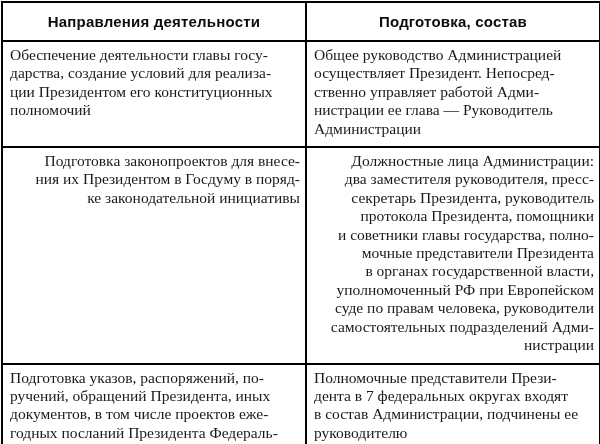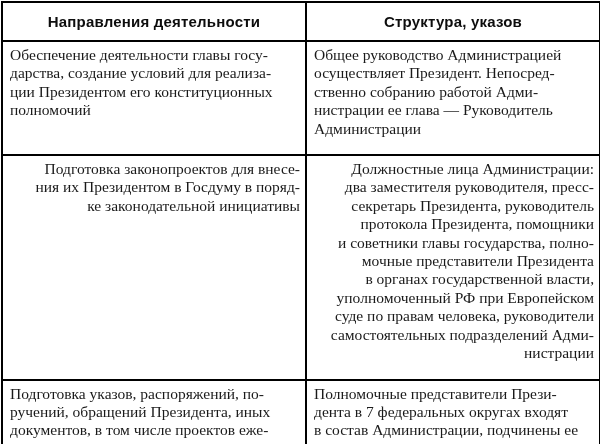--- a/index.html
+++ b/index.html
@@ -34,53 +34,53 @@
     height: 28px;
     padding: 10px 4px;
     letter-spacing: 0.2px;
   }
   .info-table td {
     font-family: "Liberation Serif", "DejaVu Serif", serif;
     font-size: 15.5px;
     line-height: 18.4px;
     color: #1a1a1a;
     vertical-align: top;
-    padding: 4px 5px 16px 7px;
+    padding: 4px 5px 8px 7px;
     white-space: pre-line;
   }
   tr.row-1 td { height: 97px; }
   tr.row-2 td { height: 206px; text-align: right; }
   tr.row-3 td { height: 102px; }
   col.col-activity  { width: 304px; }
   col.col-structure { width: 294px; }
 </style>
 </head>
 <body>
 
 <div class="page">
   <table class="info-table">
     <colgroup>
       <col class="col-activity">
       <col class="col-structure">
     </colgroup>
     <thead>
       <tr>
         <th>Направления деятельности</th>
-        <th>Структура, указов</th>
+        <th>Подготовка, состав</th>
       </tr>
     </thead>
     <tbody>
       <tr class="row-1">
         <td>Обеспечение деятельности главы госу-
 дарства, создание условий для реализа-
 ции Президентом его конституционных
 полномочий</td>
         <td>Общее руководство Администрацией
 осуществляет Президент. Непосред-
-ственно собранию работой Адми-
+ственно управляет работой Адми-
 нистрации ее глава — Руководитель
 Администрации</td>
       </tr>
       <tr class="row-2">
         <td>Подготовка законопроектов для внесе-
 ния их Президентом в Госдуму в поряд-
 ке законодательной инициативы</td>
         <td>Должностные лица Администрации:
 два заместителя руководителя, пресс-
 секретарь Президента, руководитель

